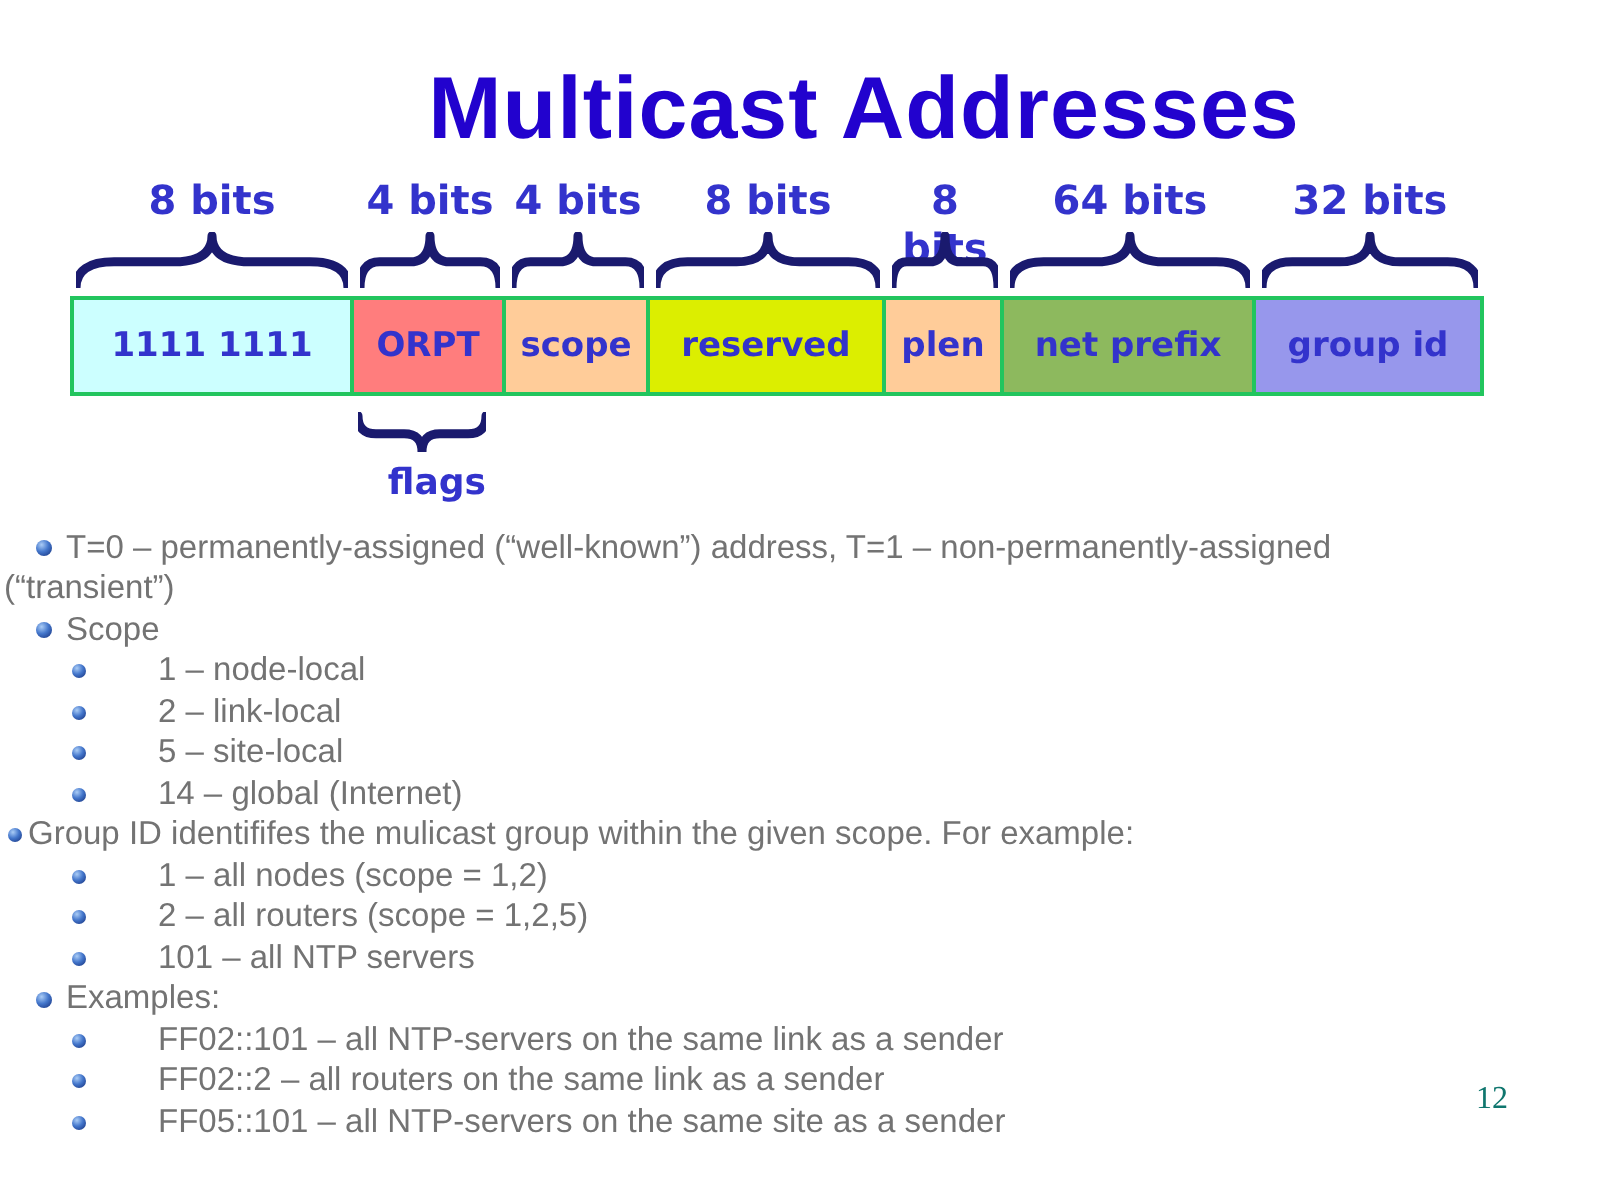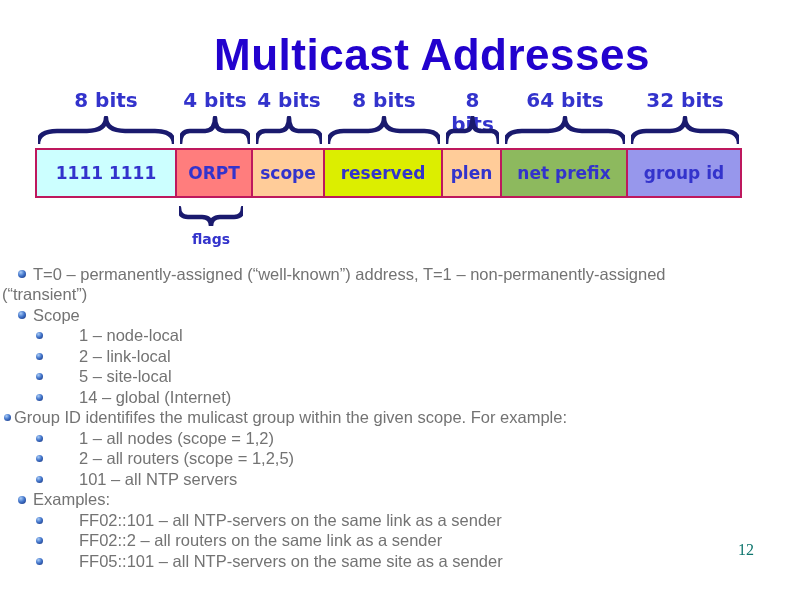--- a/index.html
+++ b/index.html
@@ -19,32 +19,32 @@
     height:26px; text-align:center;
     font-family:"DejaVu Sans", sans-serif; font-weight:bold; font-size:20px;
     color:var(--label-blue,#3333CC);
   }
   .over-brace { display:block; width:calc(100% - 6px); height:28px; margin:2px auto 4px; }
   .brace-path {
     fill:none; stroke:var(--brace-navy,#1A1A6E); stroke-width:4.5;
     stroke-linecap:round; stroke-linejoin:round;
   }
   .field-box {
-    height:46px; border:2px solid #be185d; display:flex; align-items:center; justify-content:center;
+    height:46px; border:2px solid #22c55e; display:flex; align-items:center; justify-content:center;
   }
   .field-col:not(:first-child) .field-box { border-left:none; }
   .field-box-label {
     font-family:"DejaVu Sans", sans-serif; font-weight:bold; font-size:17px;
     color:var(--label-blue,#3333CC); white-space:nowrap;
   }
   .flags-wrap { position:absolute; top:calc(100% + 8px); left:2px; right:10px; }
   .flags-brace { display:block; width:100%; height:20px; }
   .flags-label {
-    margin-top:5px; text-align:center;
-    font-family:"DejaVu Sans", sans-serif; font-weight:bold; font-size:14px;
+    margin-top:5px; text-align:right;
+    font-family:"DejaVu Sans", sans-serif; font-weight:bold; font-size:18px;
     color:var(--label-blue,#3333CC);
   }
   
   .bullet-list { position:absolute; left:0; top:264px; width:798px; color:#737373; }
   .bullet-line {
     display:flex; align-items:center; height:20.5px;
     font-size:16.5px; white-space:nowrap; overflow:hidden;
   }
   .bullet-line.b1 { padding-left:18px; }
   .bullet-line.b1-tight { padding-left:4px; }

